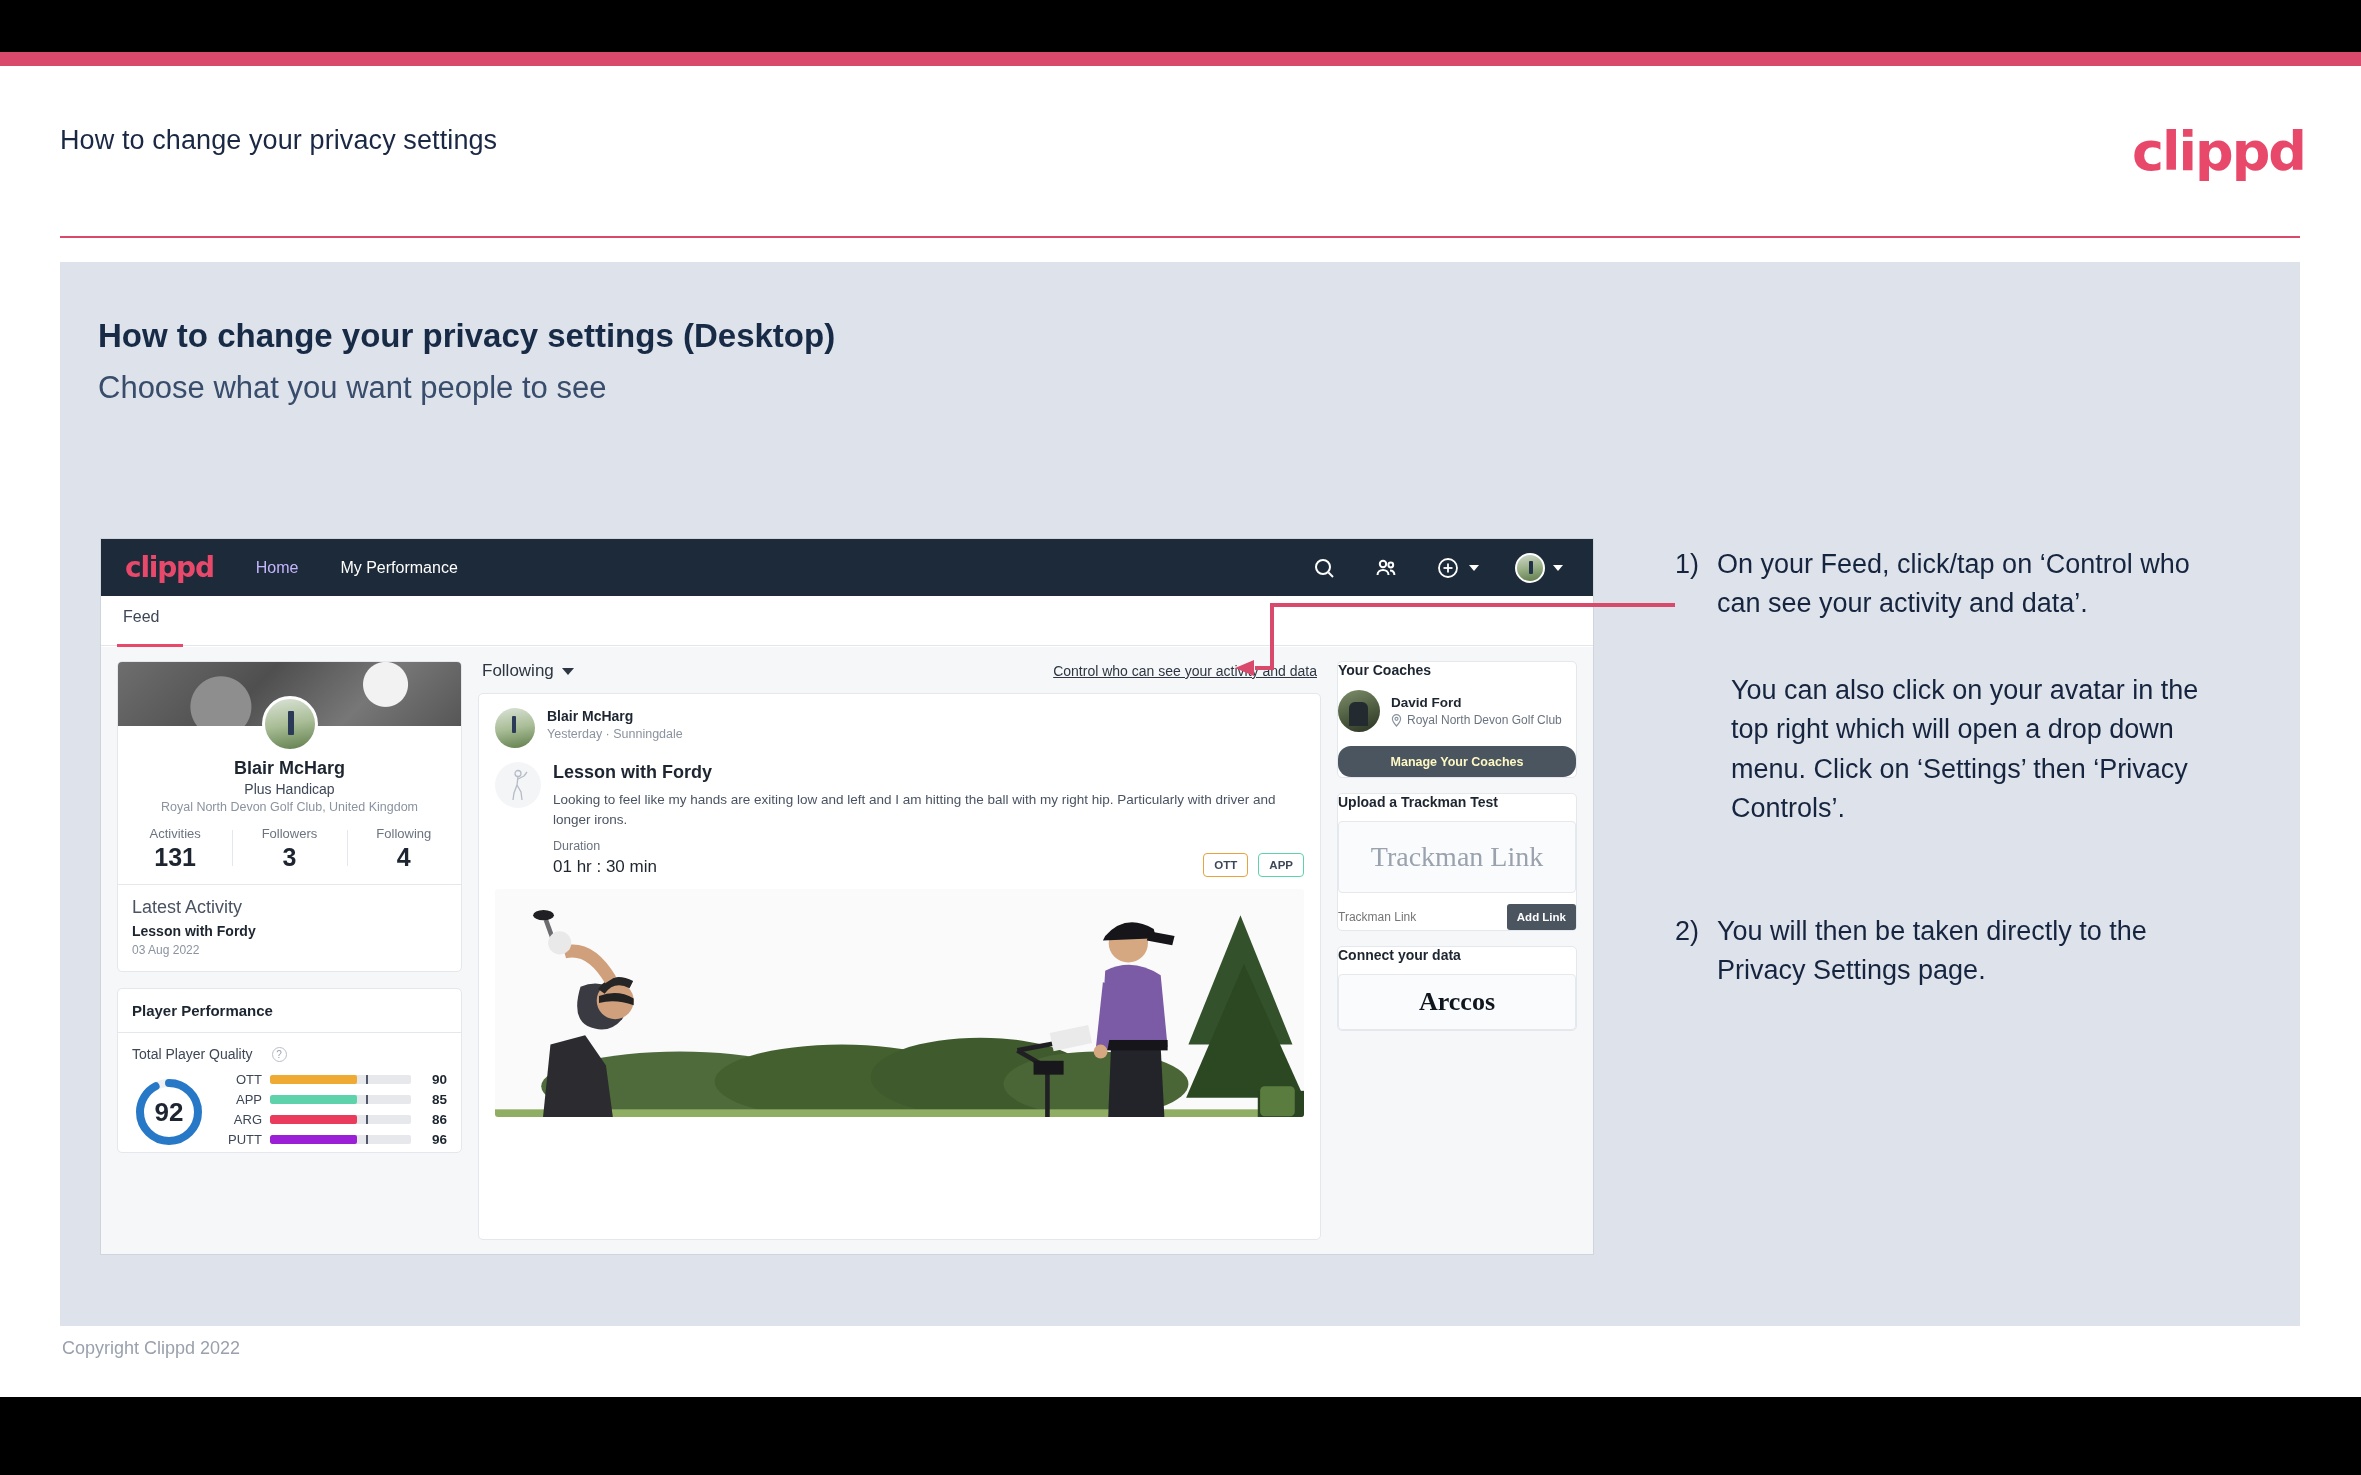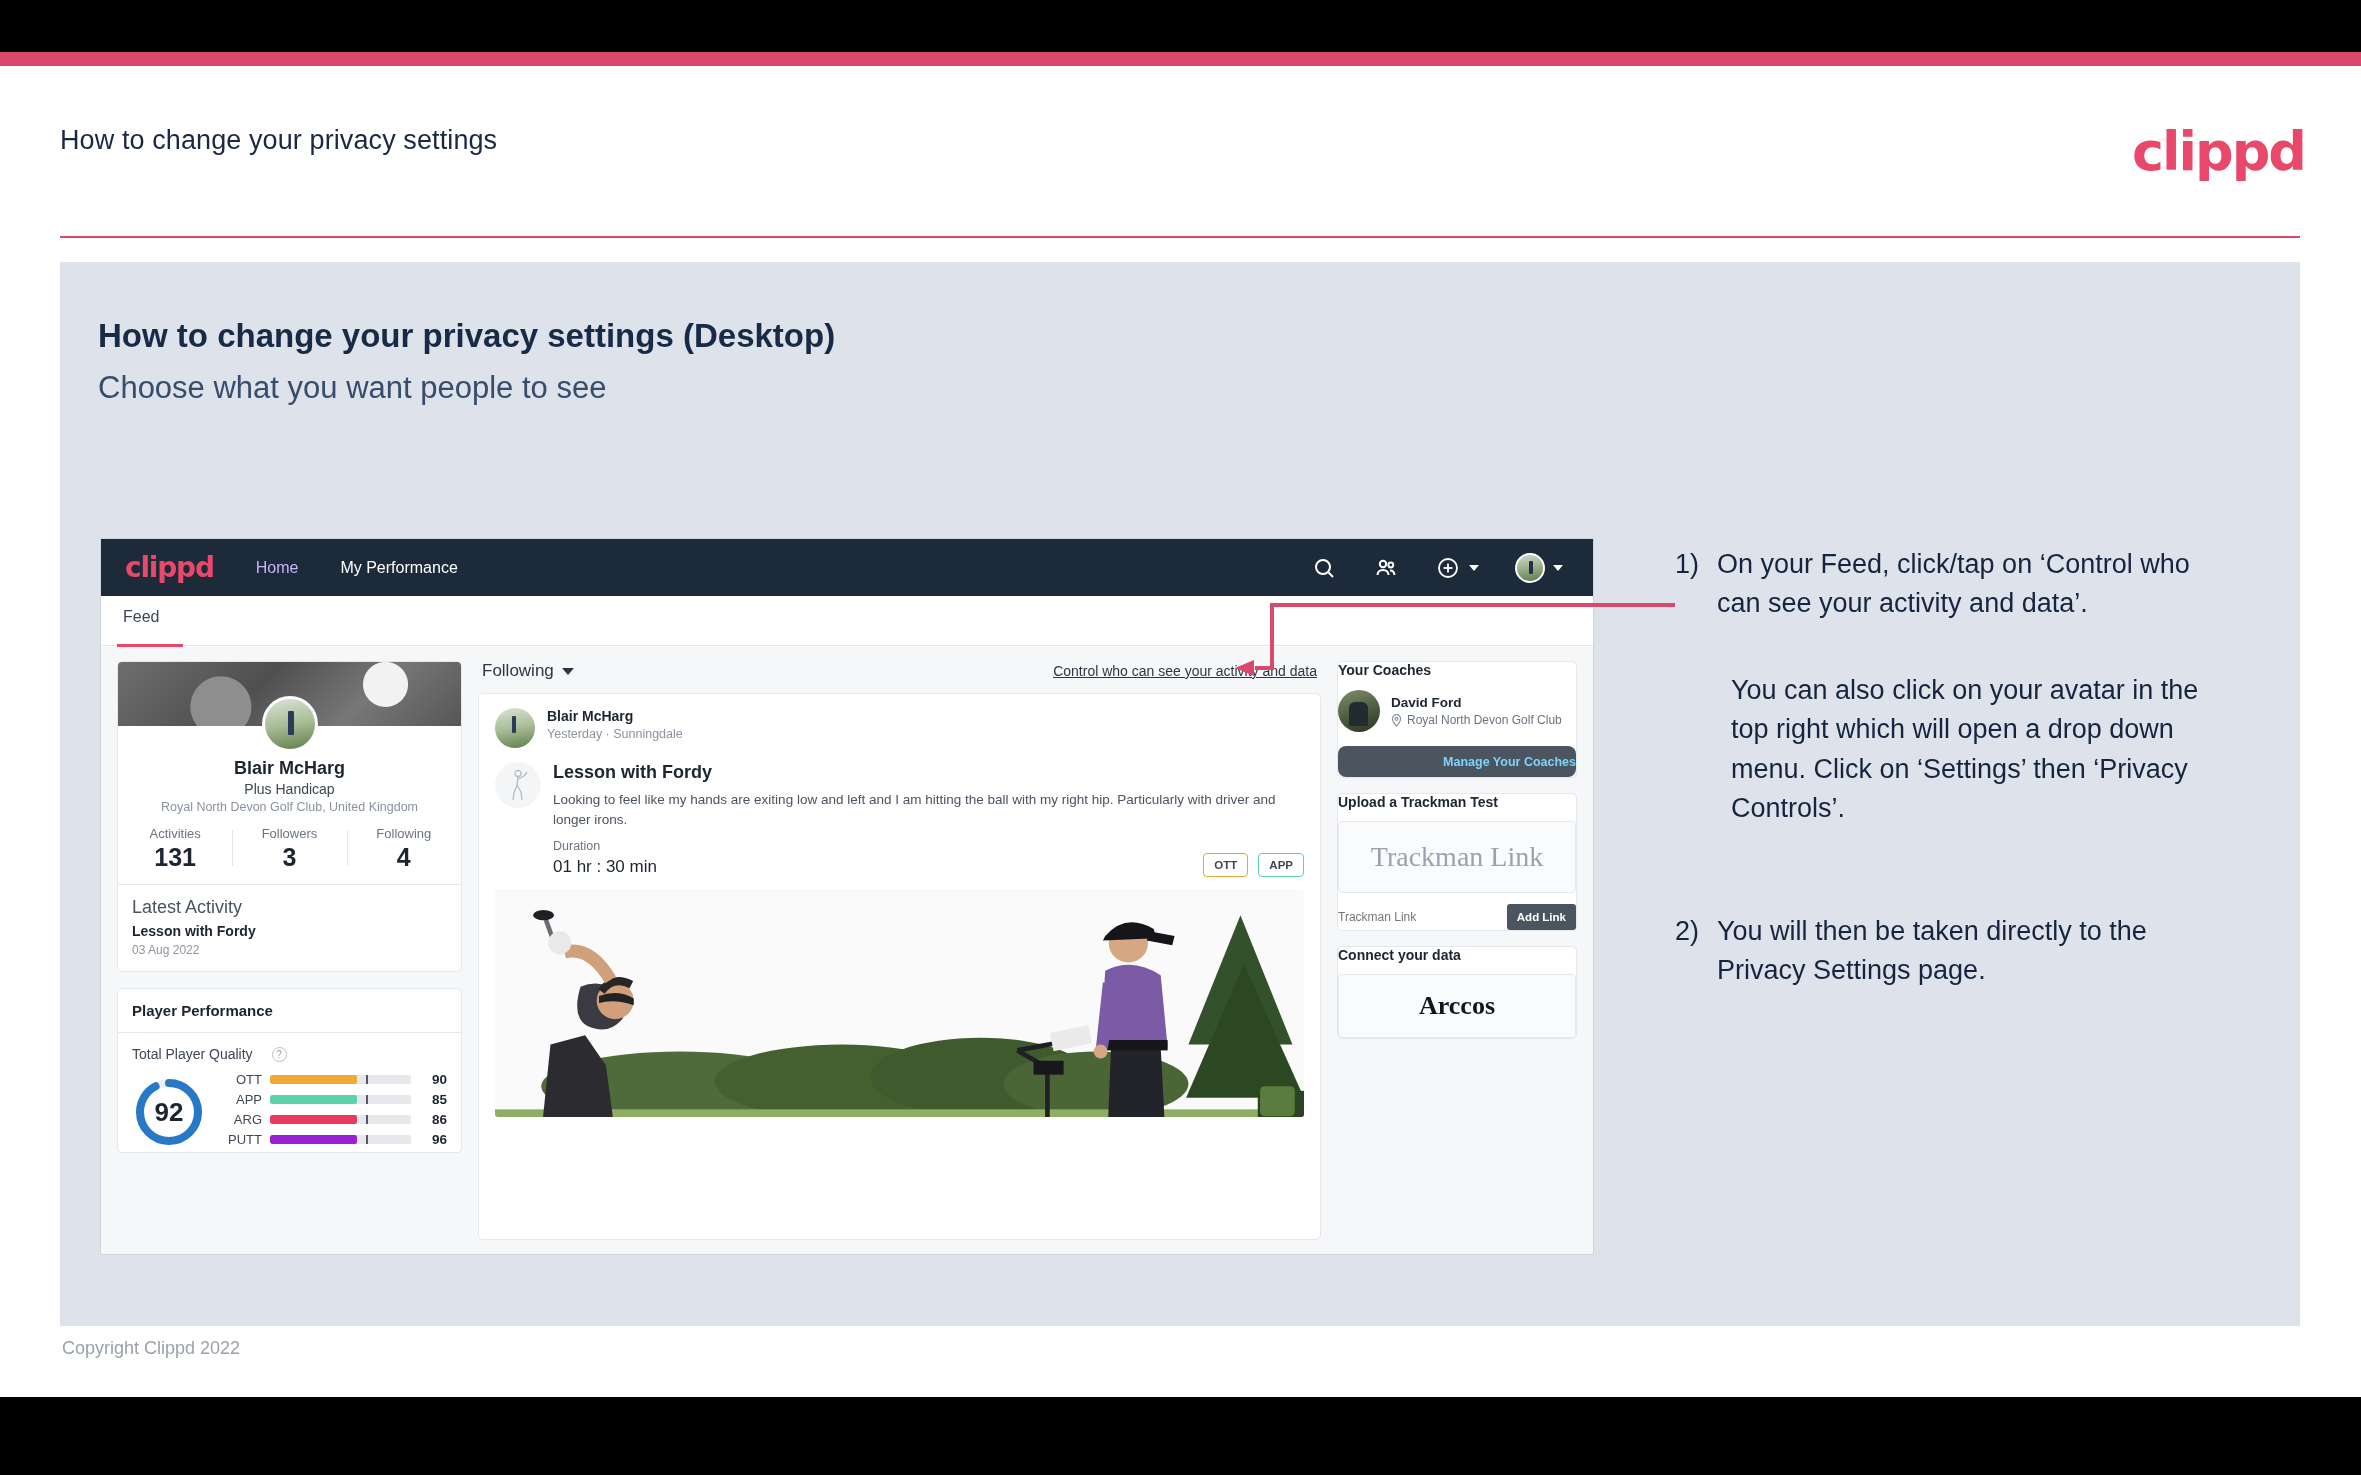--- a/index.html
+++ b/index.html
@@ -197,42 +197,42 @@
     width:42px;height:42px;border-radius:50%;flex:0 0 42px;overflow:hidden;position:relative;
     background:linear-gradient(160deg,#7f8f6c 0%, #4c5b3e 55%, #2b3324 100%);
   }
   .coach-avatar::after{
     content:""; position:absolute; left:11px; top:12px; width:19px; height:24px;
     background:#232a30; border-radius:6px 6px 0 0;
   }
   .coach-name { font-size:13.5px; font-weight:bold; color:#1d2530; }
   .coach-club { font-size:12px; color:#6b7480; margin-top:3px; display:flex; align-items:flex-end; gap:5px; }
   .btn-dark {
-    margin-top:14px; width:100%; height:31px; background:#4a5560; color:#7dd3fc;
-    border:none; border-radius:8px; font-size:12.5px; font-weight:bold;
-    font-family:"Liberation Sans", sans-serif; cursor:pointer;text-align:right;
+    margin-top:14px; width:100%; height:31px; background:#4a5560; color:#fef9c3;
+    border:none; border-radius:13px; font-size:12.5px; font-weight:bold;
+    font-family:"Liberation Sans", sans-serif; cursor:pointer;
   }
   .upload-box {
     margin-top:11px; border:1px solid #e6e8ec; border-radius:4px; background:#fafbfc;
     height:72px; display:flex; align-items:center; justify-content:center;
   }
   .trackman-wordmark { font-family:"Liberation Serif", serif; font-size:28px; color:#9aa2ad; }
   .link-row { display:flex; align-items:center; gap:8px; margin-top:11px; }
   .link-input {
     flex:1; border:none; outline:none; background:transparent;
     font-size:12px; color:#9aa2ad; font-family:"Liberation Sans", sans-serif;
   }
   .btn-addlink {
     background:#4a5560; color:#fff; border:none; border-radius:3px;
     font-size:11.5px; font-weight:bold; padding:7px 10px; cursor:pointer;
     font-family:"Liberation Sans", sans-serif;
   }
   .arccos-box {
     margin-top:11px; border:1px solid #e6e8ec; border-radius:4px; background:#fafbfc;
-    height:64px; display:flex; align-items:center; justify-content:center;
+    height:56px; display:flex; align-items:center; justify-content:center;
   }
   .arccos-wordmark { font-family:"Liberation Serif", serif; font-size:26px; font-weight:bold; color:#10161d; }
   .pad14 { }
 
   
   .connector { position:absolute; left:1220px; top:590px; width:540px; height:120px; pointer-events:none; }
 
   
   .instructions { position:absolute; left:1675px; top:545px; width:560px; }
   .instr-block { display:flex; margin-bottom:6px; }

